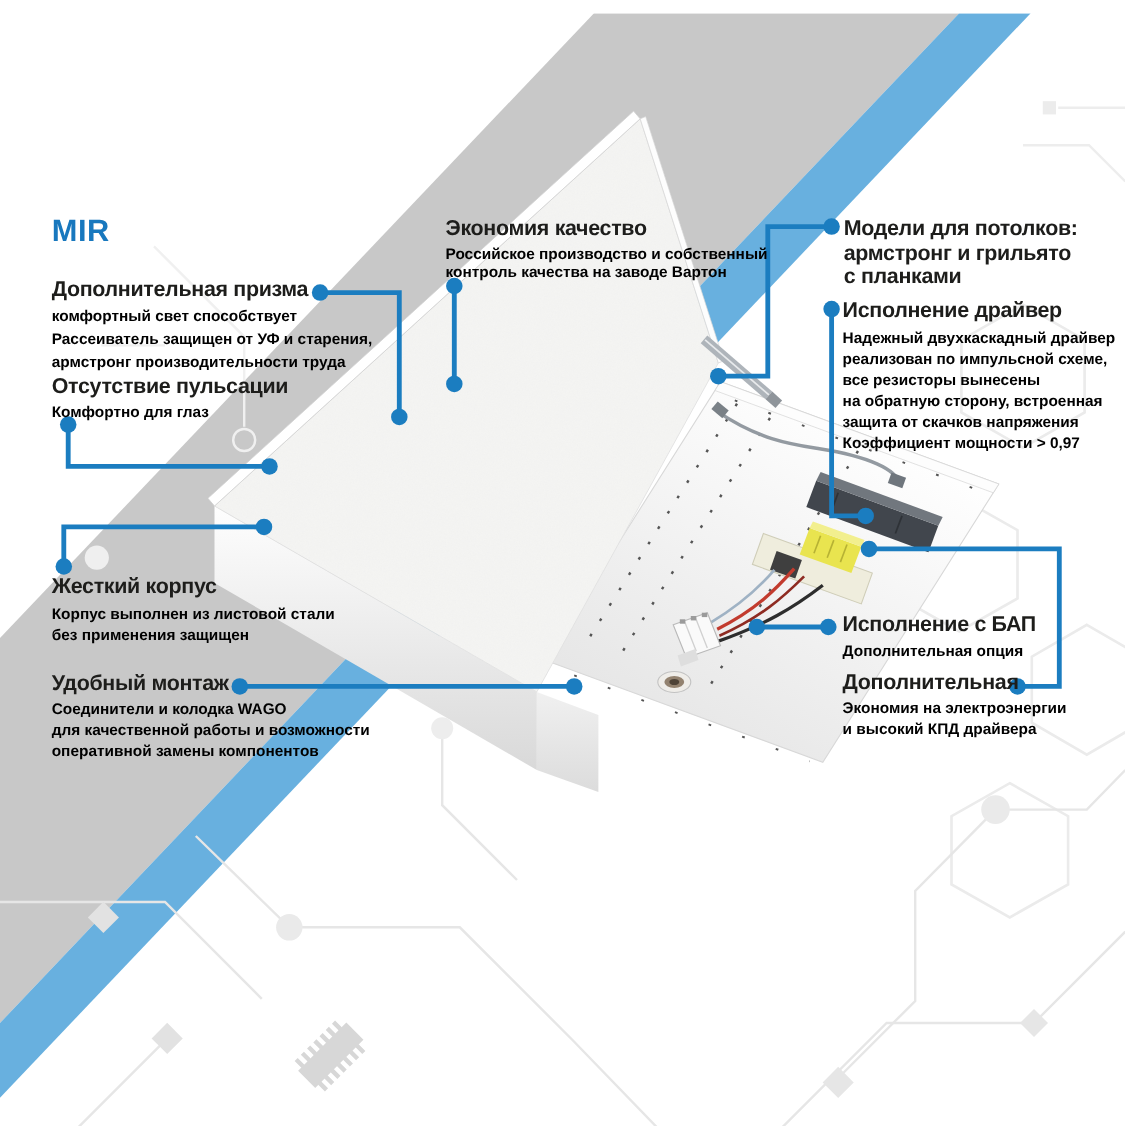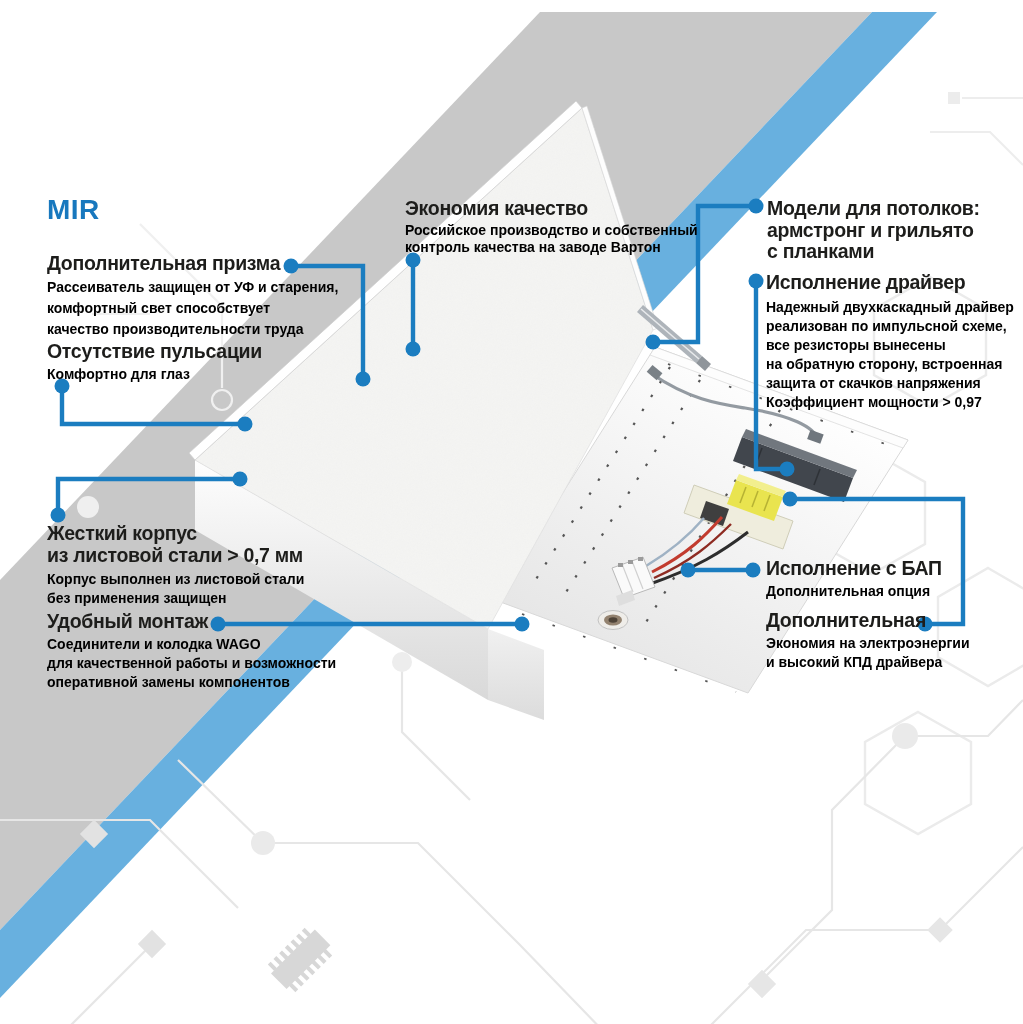--- a/index.html
+++ b/index.html
@@ -230,36 +230,35 @@
           <circle cx="790" cy="487" r="7.5" stroke="none"></circle>
     </g>
   </g>
 </svg>
 
 <div class="mir">MIR</div>
 
 <div class="txt" style="left:47px;top:241px">
   <div class="h">Дополнительная призма</div>
   <div class="d lh21 gap2">
+    <div>комфортный свет способствует</div>
     <div>Рассеиватель защищен от УФ и старения,</div>
-    <div>комфортный свет способствует</div>
-    <div>качество производительности труда</div>
+    <div>армстронг производительности труда</div>
   </div>
 </div>
 
 <div class="txt" style="left:47px;top:329px">
   <div class="h">Отсутствие пульсации</div>
   <div class="d gap2">
     <div>Комфортно для глаз</div>
   </div>
 </div>
 
 <div class="txt" style="left:47px;top:511px">
   <div class="h">Жесткий корпус</div>
-  <div class="h">из листовой стали &gt; 0,7 мм</div>
   <div class="d gap4">
     <div>Корпус выполнен из листовой стали</div>
     <div>без применения защищен</div>
   </div>
 </div>
 
 <div class="txt" style="left:47px;top:599px">
   <div class="h">Удобный монтаж</div>
   <div class="d gap2">
     <div>Соединители и колодка WAGO</div>

